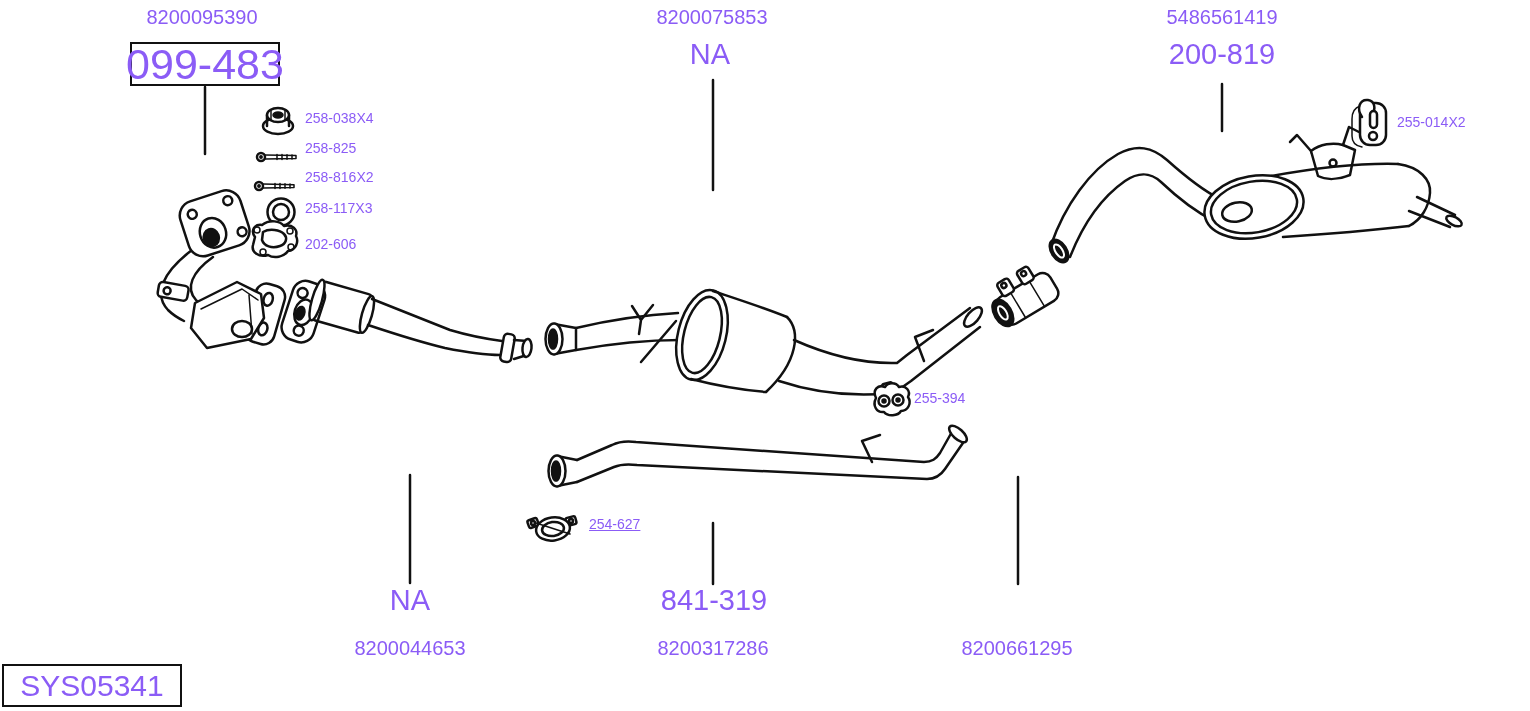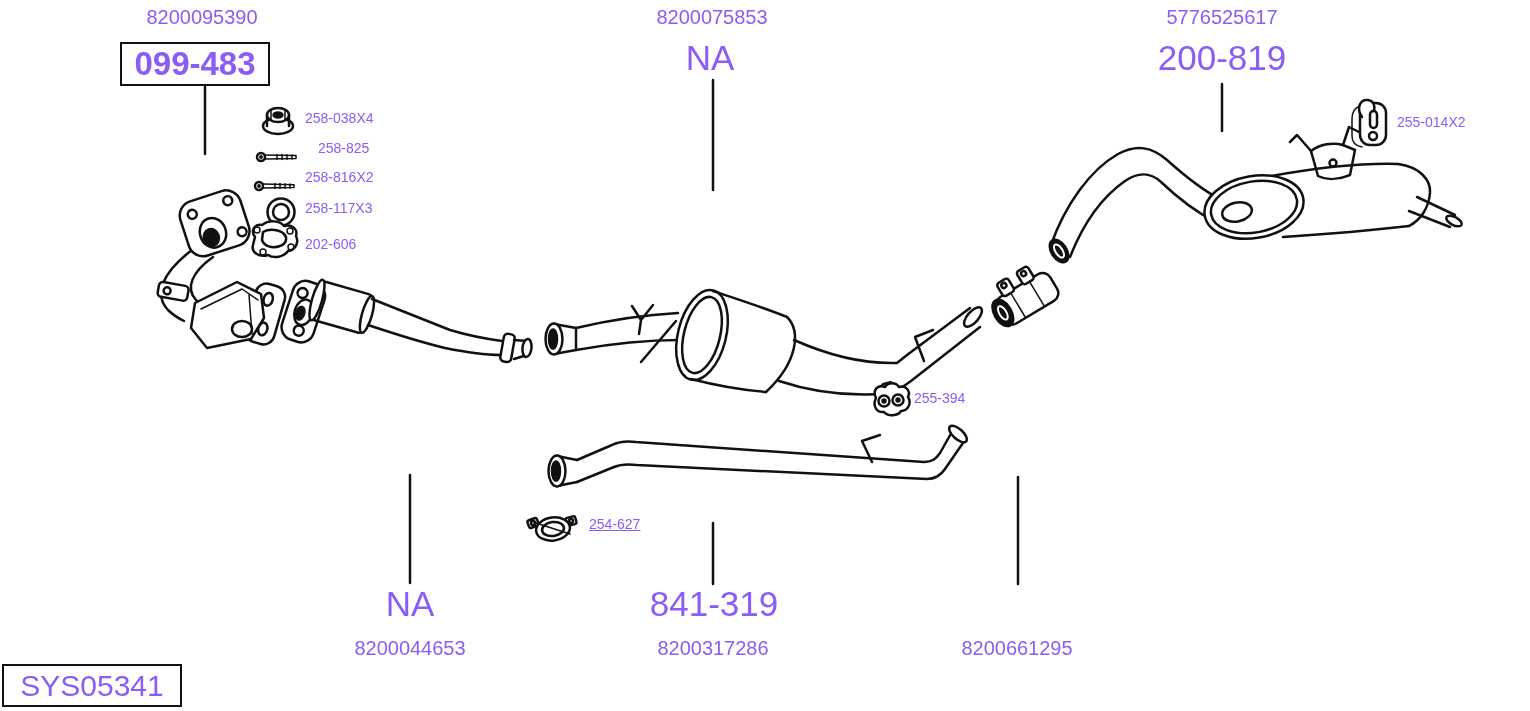--- a/index.html
+++ b/index.html
@@ -7,21 +7,21 @@
            font-family:"Liberation Sans", sans-serif; color:#111; }
   .art { position:absolute; left:0; top:0; }
   .art path, .art rect, .art circle, .art ellipse, .art line, .art polyline {
       stroke:#111; stroke-width:2.5; fill:none; stroke-linecap:round; stroke-linejoin:round; }
   .art .fw { fill:#fff; }
   .art .fd { fill:#111; stroke-width:1.5; }
   .art .thin { stroke-width:1.5; }
   .art .ws { stroke:#fff; stroke-width:2; }
   .lbl { position:absolute; white-space:nowrap; color:#8b5cf6; }
   .oe { font-size:20px; }
-  .big { font-size:35px; }
+  .big { font-size:29px; }
   .sm { font-size:14px; }
   .centered { transform:translateX(-50%); }
   .boxed { border:2.5px solid #111; display:flex; align-items:center; justify-content:center; }
 </style>
 </head>
 <body>
 
 <div class="stage">
 
   <svg class="art" width="1530" height="711" viewBox="0 0 1530 711">
@@ -208,30 +208,30 @@
         <ellipse class="fw" cx="553" cy="529" rx="17" ry="11.5"></ellipse>
         <ellipse cx="553" cy="529" rx="11" ry="7"></ellipse>
       </g>
       <path class="thin" d="M 536,523 L 570,534"></path>
       <circle cx="533" cy="523" r="2"></circle>
       <circle cx="571" cy="521" r="2"></circle>
     </g>
   </svg>
 
   <div class="lbl oe centered" style="left:202px; top:6px;">8200095390</div>
-  <div class="lbl boxed" style="left:120px; top:42px; width:146px; height:40px; font-size:33px;font-weight:bold;">099-483</div>
+  <div class="lbl boxed" style="left:130px; top:42px; width:146px; height:40px; font-size:43px;">099-483</div>
 
   <div class="lbl oe centered" style="left:712px; top:6px;">8200075853</div>
   <div class="lbl big centered" style="left:710px; top:38px;">NA</div>
 
-  <div class="lbl oe centered" style="left:1222px; top:6px;">5776525617</div>
+  <div class="lbl oe centered" style="left:1222px; top:6px;">5486561419</div>
   <div class="lbl big centered" style="left:1222px; top:38px;">200-819</div>
 
   <div class="lbl sm" style="left:305px; top:110px;">258-038X4</div>
-  <div class="lbl sm" style="left:305px; top:140px;margin-left:13px;">258-825</div>
+  <div class="lbl sm" style="left:305px; top:140px;">258-825</div>
   <div class="lbl sm" style="left:305px; top:169px;">258-816X2</div>
   <div class="lbl sm" style="left:305px; top:200px;">258-117X3</div>
   <div class="lbl sm" style="left:305px; top:236px;">202-606</div>
 
   <div class="lbl sm" style="left:1397px; top:114px;">255-014X2</div>
   <div class="lbl sm" style="left:914px; top:390px;">255-394</div>
   <div class="lbl sm" style="left:589px; top:516px;text-decoration:underline;">254-627</div>
 
   <div class="lbl big centered" style="left:410px; top:584px;">NA</div>
   <div class="lbl oe centered" style="left:410px; top:637px;">8200044653</div>

